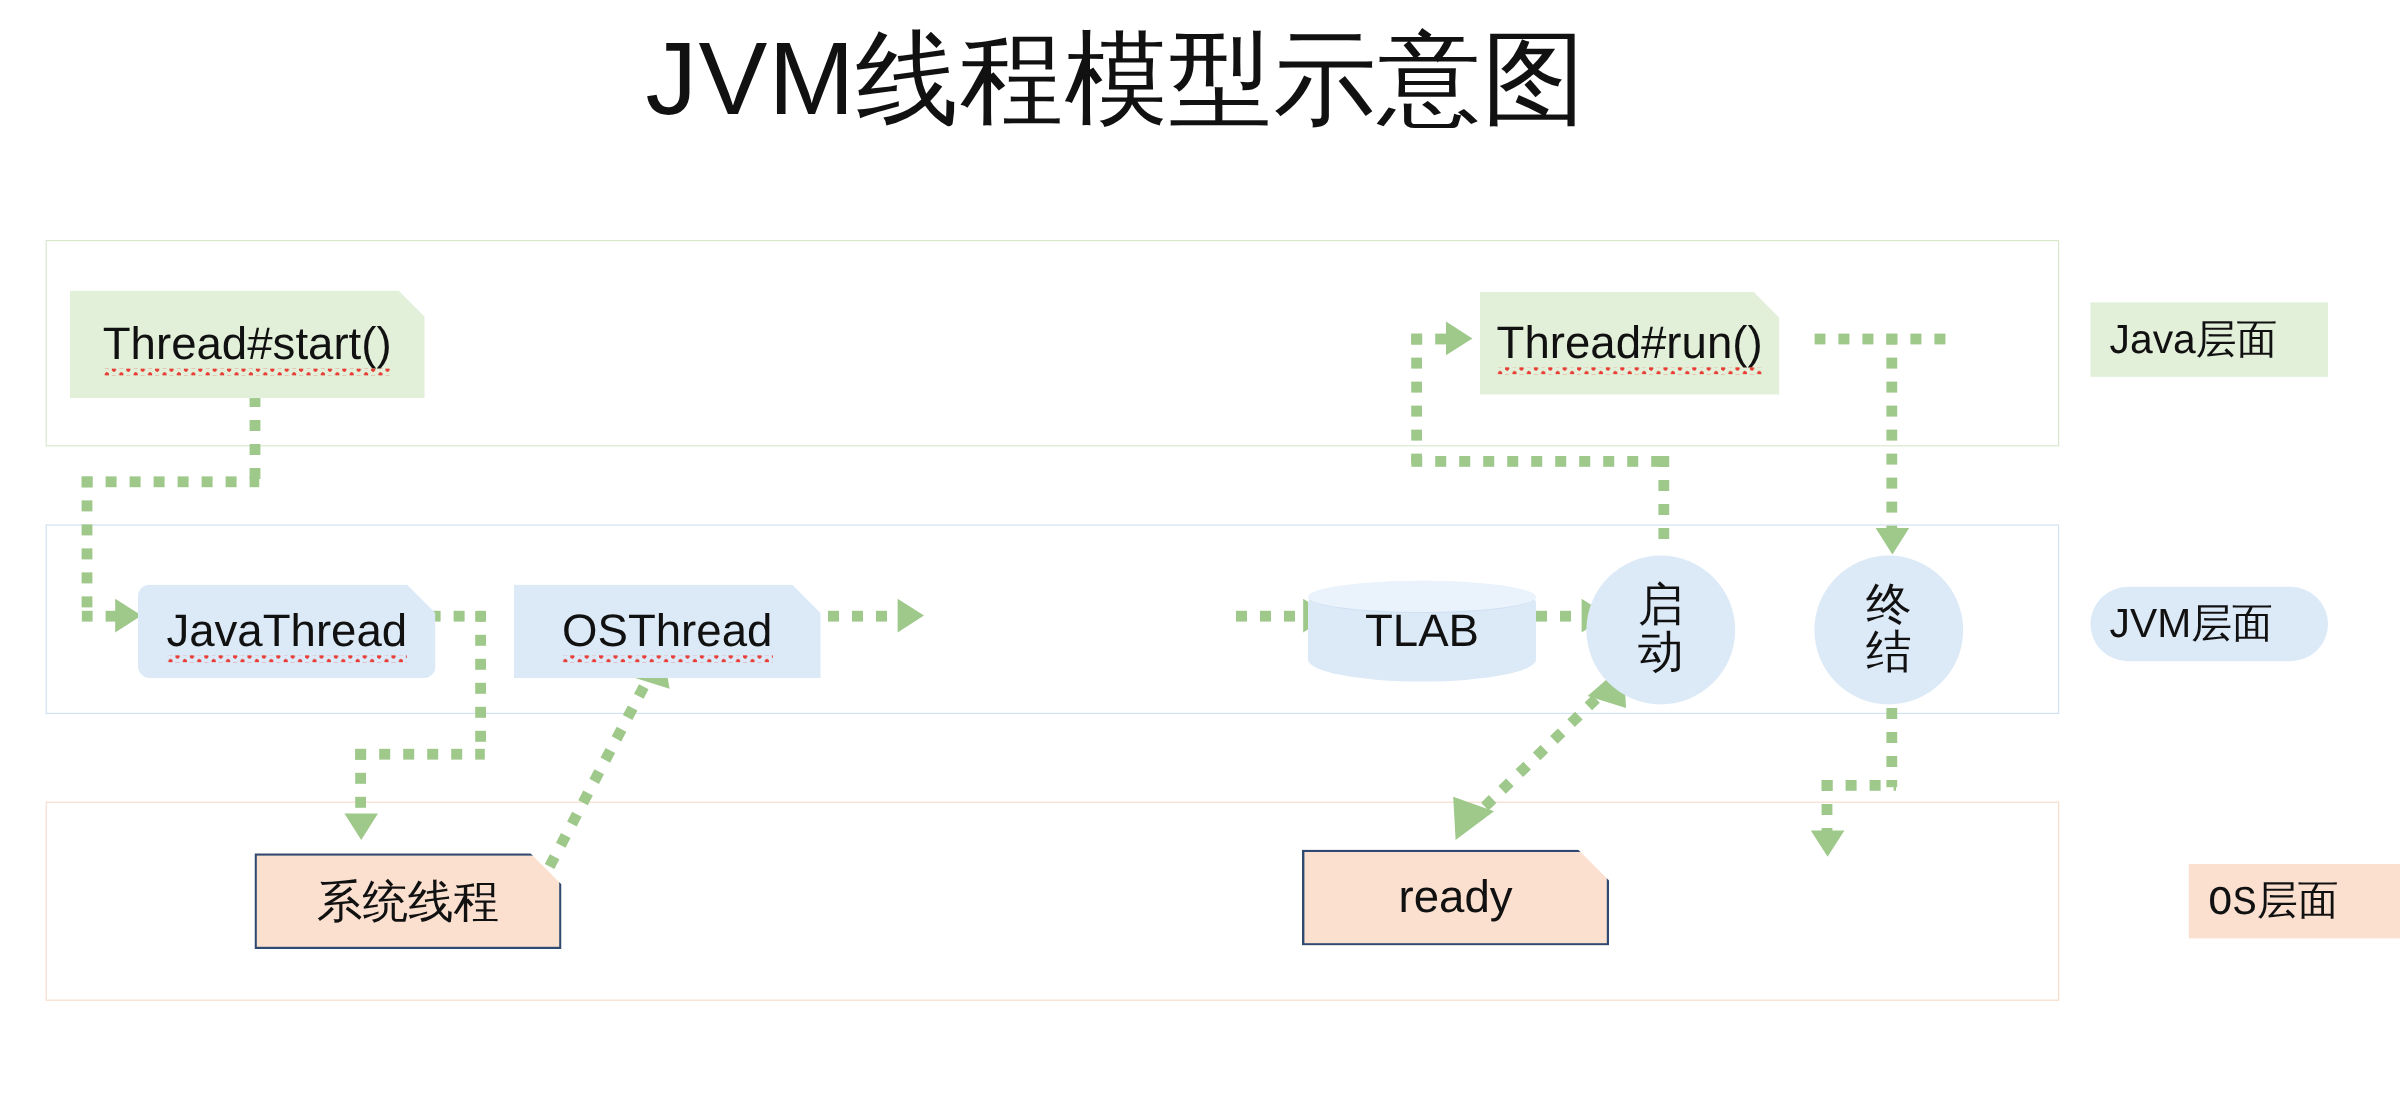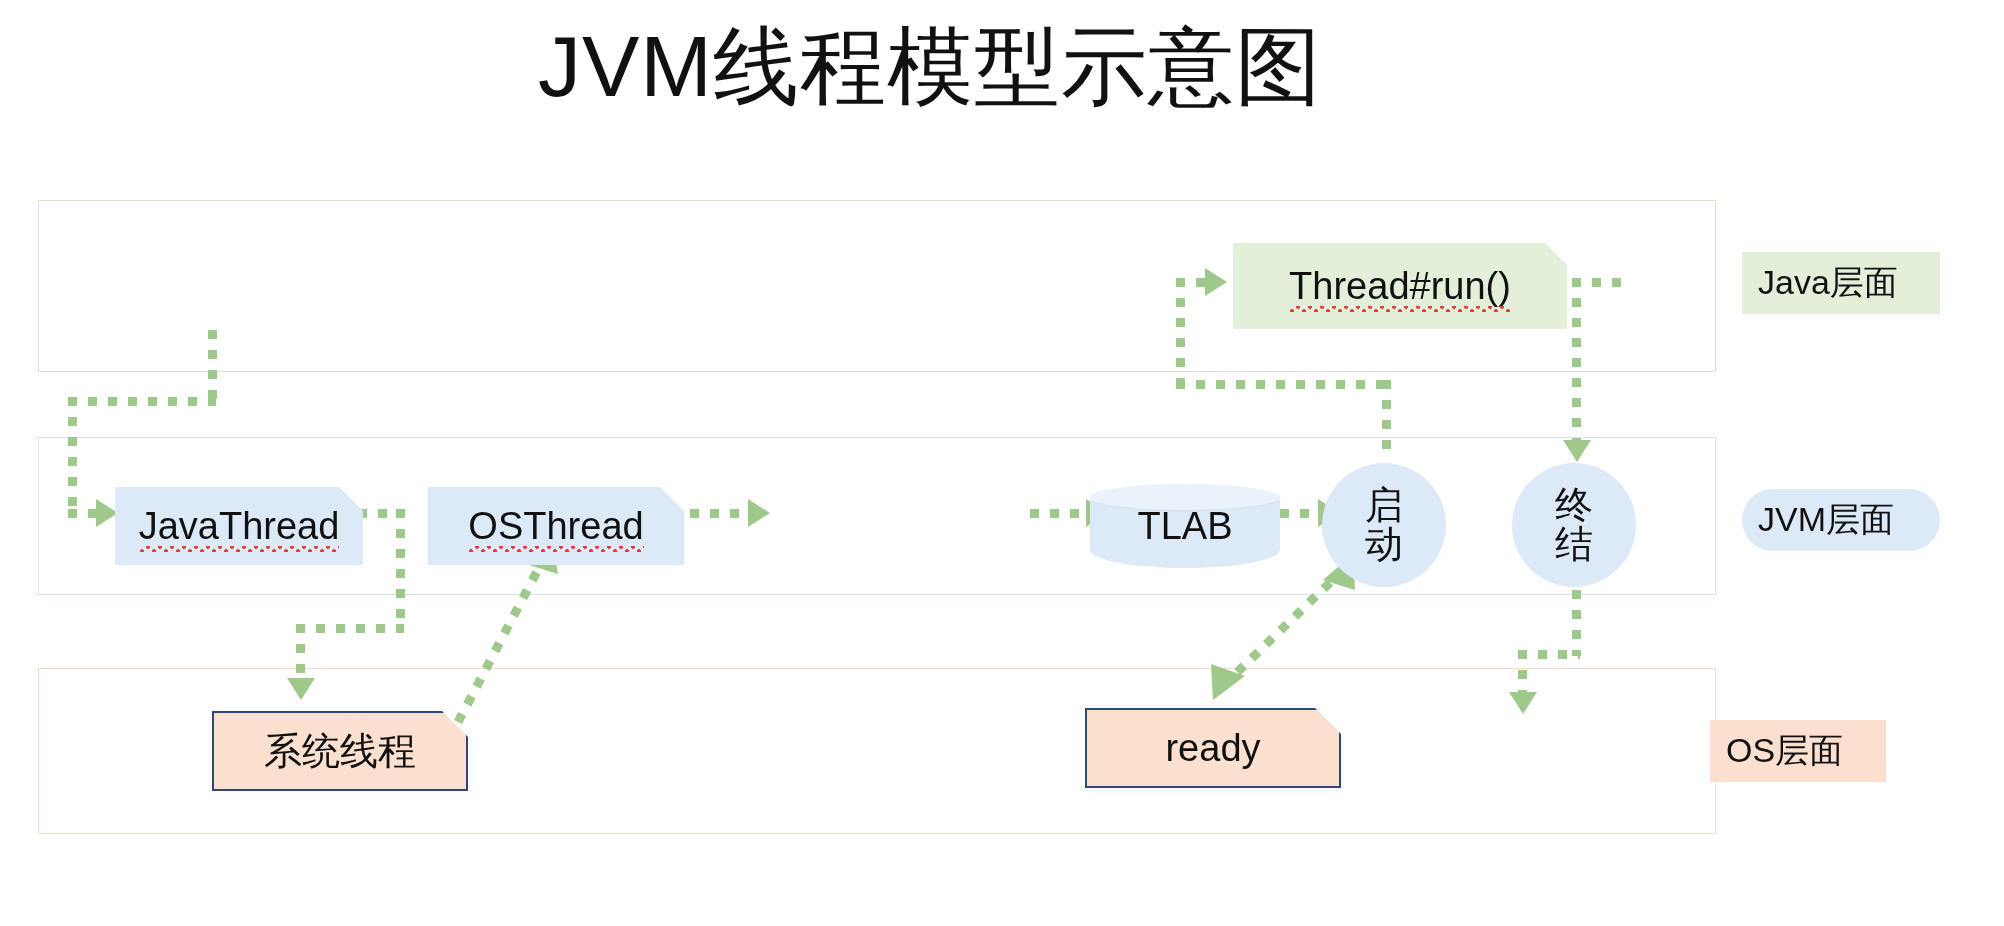--- a/index.html
+++ b/index.html
@@ -95,21 +95,21 @@
   <div class="lane lane-java" style="left:38px;top:200px;width:1678px;height:172px;"></div>
   <div class="lane lane-jvm" style="left:38px;top:437px;width:1678px;height:158px;"></div>
   <div class="lane lane-os" style="left:38px;top:668px;width:1678px;height:166px;"></div>
 
   <div class="legend legend-java" style="left:1742px;top:252px;width:198px;height:62px;">
     <span>Java层面</span>
   </div>
   <div class="legend legend-jvm" style="left:1742px;top:489px;width:198px;height:62px;">
     <span>JVM层面</span>
   </div>
-  <div class="legend legend-os" style="left:1710px;top:720px;width:176px;height:62px;">
+  <div class="legend legend-os" style="left:1824px;top:720px;width:176px;height:62px;font-family:Liberation Mono, monospace;">
     <span>OS层面</span>
   </div>
 
   <div class="seg v" style="left:208px;top:330px;height:72px;"></div>
   <div class="seg h" style="left:68px;top:397px;width:148px;"></div>
   <div class="seg v" style="left:68px;top:397px;height:118px;"></div>
   <div class="seg h" style="left:68px;top:509px;width:36px;"></div>
   <div class="arrow right" style="left:96px;top:499px;"></div>
 
   <div class="seg h" style="left:358px;top:509px;width:46px;"></div>
@@ -146,26 +146,29 @@
 
   <div class="seg h" style="left:1512px;top:278px;width:110px;"></div>
   <div class="seg v" style="left:1572px;top:278px;height:168px;"></div>
   <div class="arrow down" style="left:1563px;top:440px;"></div>
 
   <div class="seg v" style="left:1572px;top:570px;height:86px;"></div>
   <div class="seg h" style="left:1518px;top:650px;width:62px;"></div>
   <div class="seg v" style="left:1518px;top:650px;height:48px;"></div>
   <div class="arrow down" style="left:1509px;top:692px;"></div>
 
+  <div class="node note-green sq" style="left:58px;top:242px;width:296px;height:90px;">
+    <span class="lbl">Thread#start()</span>
+  </div>
 
-  <div class="node note-green sq" style="left:1233px;top:243px;width:334px;height:86px;">
+  <div class="node note-green sq" style="left:1233px;top:243px;width:250px;height:86px;">
     <span class="lbl">Thread#run()</span>
   </div>
 
-  <div class="node note-blue sq" style="left:115px;top:487px;width:248px;height:78px;">
+  <div class="node note-blue sq" style="left:115px;top:487px;width:248px;height:78px;border-radius:10px;">
     <span class="lbl">JavaThread</span>
   </div>
 
   <div class="node note-blue sq" style="left:428px;top:487px;width:256px;height:78px;">
     <span class="lbl">OSThread</span>
   </div>
 
 
   <div class="node cylinder" style="left:1090px;top:484px;width:190px;height:84px;position:absolute;">
     <span class="lbl">TLAB</span>

